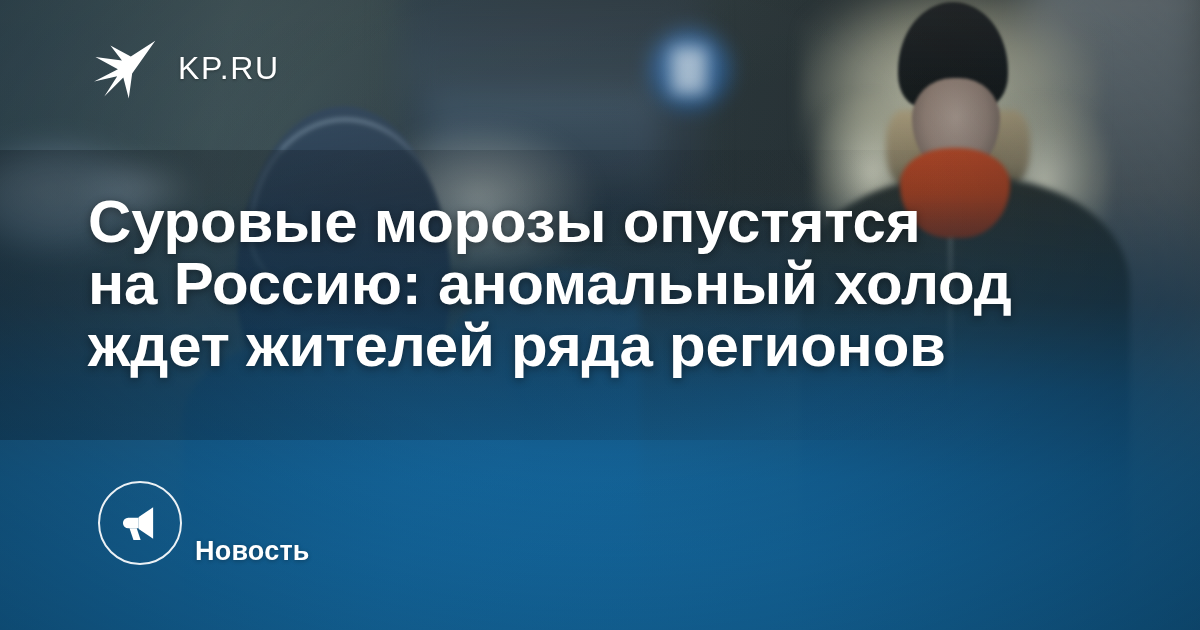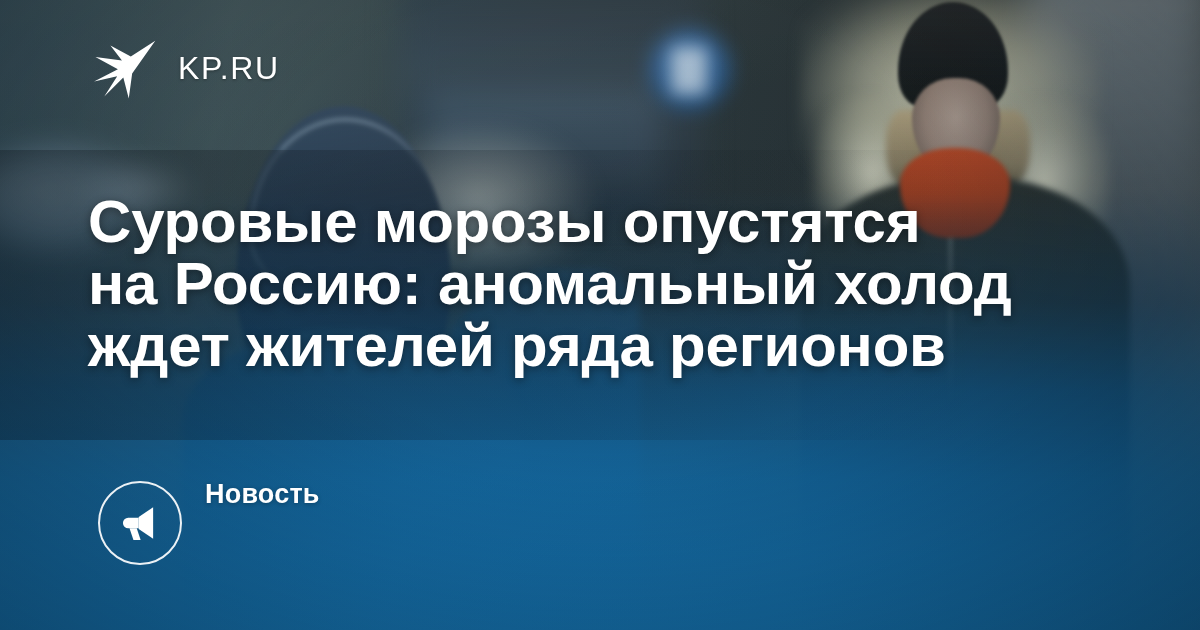--- a/index.html
+++ b/index.html
@@ -218,21 +218,21 @@
     font-size:60px;
     font-weight:700;
     line-height:62px;
     letter-spacing:-0.2px;
     text-shadow:0 2px 8px rgba(0,0,0,.42);
     white-space:pre-line;
   }
 
   .badge{
     position:absolute; left:98px; top:481px;
-    display:flex; align-items:flex-start; gap:23px;
+    display:flex; align-items:flex-end; gap:13px;
   }
   .badge-circle{
     width:84px; height:84px; border-radius:50%;
     border:2px solid rgba(255,255,255,.92);
     display:flex; align-items:center; justify-content:center;
     flex:0 0 auto;
   }
   .badge-icon{ width:42px; height:42px; display:block; }
   .badge-label{
     color:#ffffff; font-size:27px; font-weight:700;

